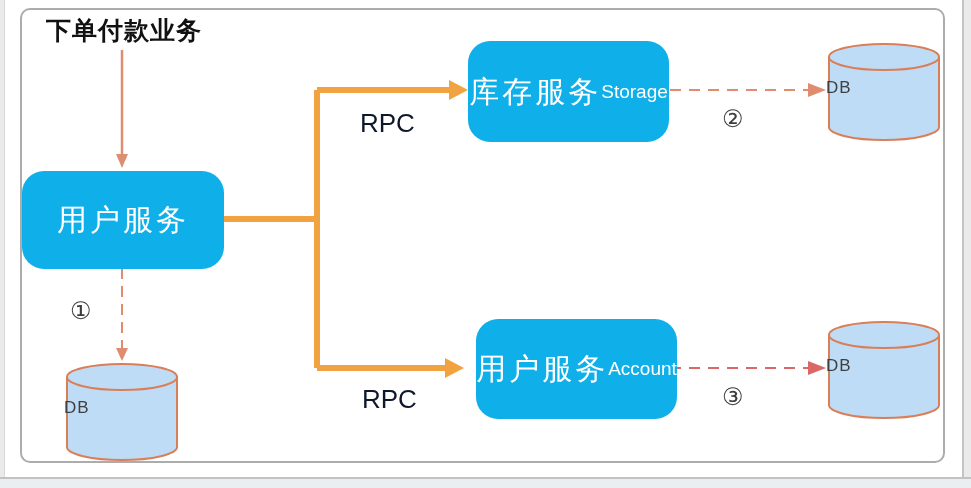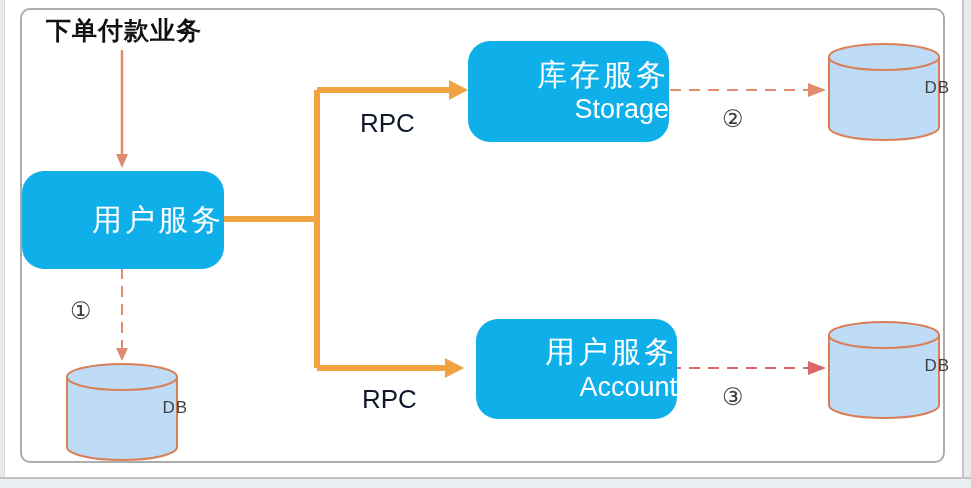--- a/index.html
+++ b/index.html
@@ -14,30 +14,30 @@
   
   .frame{position:absolute;left:20px;top:8px;width:925px;height:455px;border:2px solid #ACACAC;
          border-radius:10px;background:#ffffff;box-sizing:border-box;}
 
   .title{position:absolute;left:46px;top:14px;font-family:Liberation Serif, serif;
          font-weight:bold;font-size:25px;color:#111;letter-spacing:1px;}
 
   .overlay{position:absolute;left:0;top:0;width:971px;height:488px;}
 
   .service{position:absolute;border-radius:22px;background:#0FAFEA;color:#fff;
-           display:flex;flex-direction:column;align-items:flex-end;justify-content:center;line-height:1.25;}
+           display:flex;flex-direction:row;align-items:center;justify-content:center;line-height:1.25;}
   .service .cn{font-size:30px;letter-spacing:3px;}
-  .service .en{font-size:27px;}
+  .service .en{font-size:19px;}
   .service.order{left:22px;top:171px;width:202px;height:98px;}
   .service.storage{left:468px;top:41px;width:201px;height:101px;}
   .service.account{left:468px;top:319px;width:201px;height:100px;margin-left:8px;}
 
   .db{position:absolute;width:116px;height:100px;}
   .db svg{position:absolute;left:0;top:0;}
-  .db .db-label{position:absolute;left:8px;top:36px;width:100%;text-align:right;
+  .db .db-label{position:absolute;left:0;top:36px;width:100%;text-align:left;
                 font-size:17px;color:#404040;letter-spacing:1px;}
   .db.order-db{left:64px;top:362px;}
   .db.storage-db{left:826px;top:42px;}
   .db.account-db{left:826px;top:320px;}
 
   .rpc{position:absolute;font-size:26px;color:#0f172a;}
   .rpc.top{left:360px;top:108px;}
   .rpc.bottom{left:362px;top:384px;}
 
   .step{position:absolute;font-family:"DejaVu Sans",sans-serif;font-size:24px;color:#3d3d3d;}

